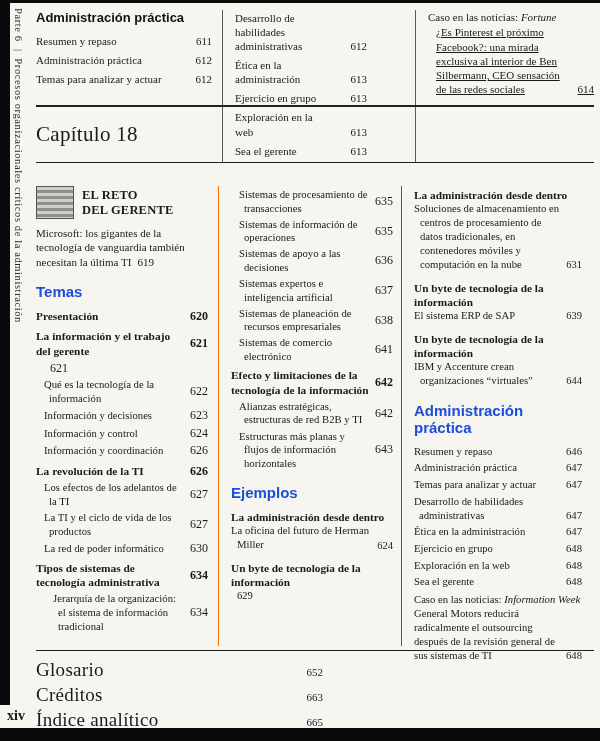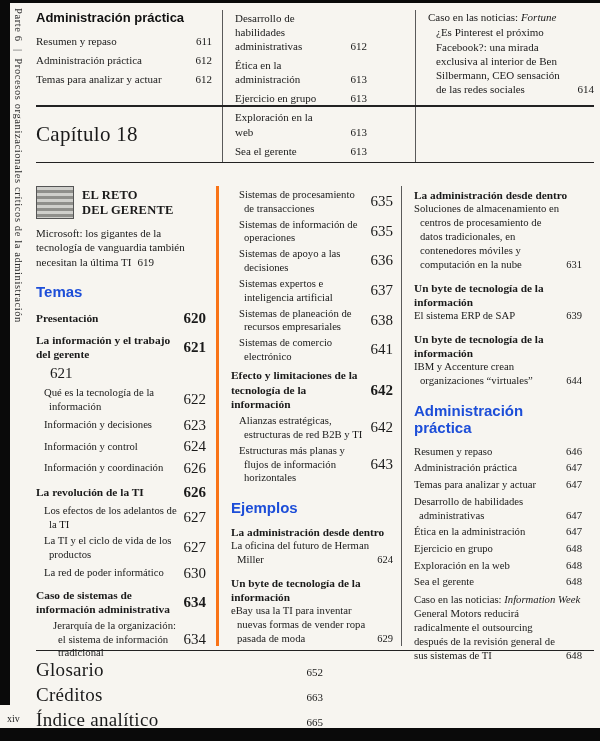--- a/index.html
+++ b/index.html
@@ -28,58 +28,58 @@
   .tc-heading {
     font-family:"Liberation Sans","DejaVu Sans",sans-serif;
     font-weight:bold; font-size:13px; margin:0 0 9px 0; color:#111;
   }
   .row { display:flex; align-items:flex-end; font-size:11px; line-height:1.28; margin-bottom:5px; }
   .row .lbl { flex:1; }
   .row .pg { margin-left:18px; white-space:nowrap; }
 
   .case-title { font-size:11px; line-height:1.3; }
   .italic { font-style:italic; }
-  .case-indent { padding-left:8px; margin-top:1px; }
+  .case-indent { padding-left:8px; margin-top:1px;text-decoration:underline; }
   .case-body { display:flex; align-items:flex-end; font-size:11px; line-height:1.3; }
   .case-body .lbl { flex:1; }
   .case-body .pg { margin-left:6px; white-space:nowrap; }
 
   
   .chapter {
     position:absolute; left:36px; top:105px; width:558px;
     border-top:2px solid #222; border-bottom:1.5px solid #222;
     padding:15px 0 15px 0; display:flex; align-items:flex-end;
   }
   .ch-num { width:187px; font-size:21px; letter-spacing:0.3px; }
   .ch-title { flex:1; display:flex; align-items:flex-end; padding:0 8px 0 12px; font-size:16.5px; line-height:1.32; }
   .ch-title .lbl { flex:1; }
   .ch-title .pg { font-size:12px; margin-left:8px; padding-bottom:2px; white-space:nowrap; }
 
   
   .main-section { position:absolute; left:36px; top:186px; width:558px; height:460px; display:flex; }
-  .mcol1 { width:183px; padding-right:10px; border-right:3px solid #f97316; }
+  .mcol1 { width:183px; padding-right:10px; border-right:1px solid #f97316; }
   .mcol2 { width:183px; padding:2px 8px 0 12px; border-right:1px solid #5a5a5a; }
   .mcol3 { flex:1; padding:2px 12px 0 12px; }
 
   .reto-box { display:flex; gap:8px; align-items:center; margin-bottom:7px; }
   .reto-thumb {
     width:38px; height:33px; border:1px solid #555; flex:none;
     background:repeating-linear-gradient(180deg,#cfcfcb 0 3px,#8f8f8b 3px 6px);
   }
   .reto-heading { font-weight:bold; font-size:12.5px; line-height:1.18; letter-spacing:0.2px; }
   .reto-text { font-size:11px; line-height:1.3; }
   .inline-pg { margin-left:6px;text-align:center; }
 
   .h-sans {
     font-family:"Liberation Sans","DejaVu Sans",sans-serif;
     font-weight:bold; font-size:15px; color:#1d4ed8; margin:14px 0 9px 0;
   }
   .trow { display:flex; align-items:center; line-height:1.27; margin-bottom:2.5px; }
   .trow .lbl { flex:1; }
-  .trow .pg { margin-left:6px; font-size:15px; white-space:nowrap; }
+  .trow .pg { margin-left:6px; font-size:12px; white-space:nowrap; }
   .t-main { font-weight:bold; font-size:11.4px; margin-top:5px; }
   .t-sub { font-size:10.7px; padding-left:8px; }
   .t-sub2 { font-size:10.7px; padding-left:17px; }
   .t-sub .lbl, .t-sub2 .lbl { padding-left:5px; text-indent:-5px; }
 
   .feature { margin-bottom:9px; }
   .f-heading { font-weight:bold; font-size:11.3px; line-height:1.25; }
   .f-body { display:flex; align-items:flex-end; font-size:10.7px; line-height:1.3; }
   .f-body .lbl { flex:1; padding-left:6px; text-indent:-6px; }
   .f-body .pg { margin-left:6px; font-size:10.5px; white-space:nowrap; }
@@ -93,21 +93,21 @@
 
   
   .backmatter {
     position:absolute; left:36px; top:650px; width:558px;
     border-top:1.5px solid #222; padding-top:9px;
   }
   .bm-row { display:flex; align-items:baseline; width:287px; margin-bottom:4px; }
   .bm-row .lbl { flex:1; font-size:19px; line-height:1.1; letter-spacing:0.3px; }
   .bm-row .pg { font-size:11px; white-space:nowrap; }
 
-  .folio { position:absolute; left:7px; bottom:17px; font-size:10px; }
+  .folio { position:absolute; left:7px; bottom:17px; font-size:14px;font-weight:bold; }
   .bottom-bar { position:absolute; left:0; bottom:0; width:100%; height:13px; background:var(--tab,#0a0a0a); }
 </style>
 </head>
 <body>
 
 <div class="page">
   <div class="top-edge"></div>
   <div class="part-tab"></div>
 
   <div class="spine-text">
@@ -246,21 +246,21 @@
             <span class="lbl">La TI y el ciclo de vida de los productos</span>
             <span class="pg">627</span>
           </div>
 
           <div class="trow t-sub">
             <span class="lbl">La red de poder informático</span>
             <span class="pg">630</span>
           </div>
 
           <div class="trow t-main">
-            <span class="lbl">Caso de sistemas de información administrativa</span>
+            <span class="lbl">Tipos de sistemas de tecnología administrativa</span>
             <span class="pg">634</span>
           </div>
 
           <div class="trow t-sub2">
             <span class="lbl">Jerarquía de la organización: el sistema de información tradicional</span>
             <span class="pg">634</span>
           </div>
         </div>
     </div>
 
@@ -320,21 +320,20 @@
             <div class="f-heading">La administración desde dentro</div>
             <div class="f-body">
               <span class="lbl">La oficina del futuro de Herman Miller</span>
               <span class="pg">624</span>
             </div>
           </div>
 
           <div class="feature">
             <div class="f-heading">Un byte de tecnología de la información</div>
             <div class="f-body">
-              <span class="lbl">eBay usa la TI para inventar nuevas formas de vender ropa pasada de moda</span>
               <span class="pg">629</span>
             </div>
           </div>
         </div>
     </div>
 
     <div class="mcol3">
       <div>
 
           <div class="feature">

